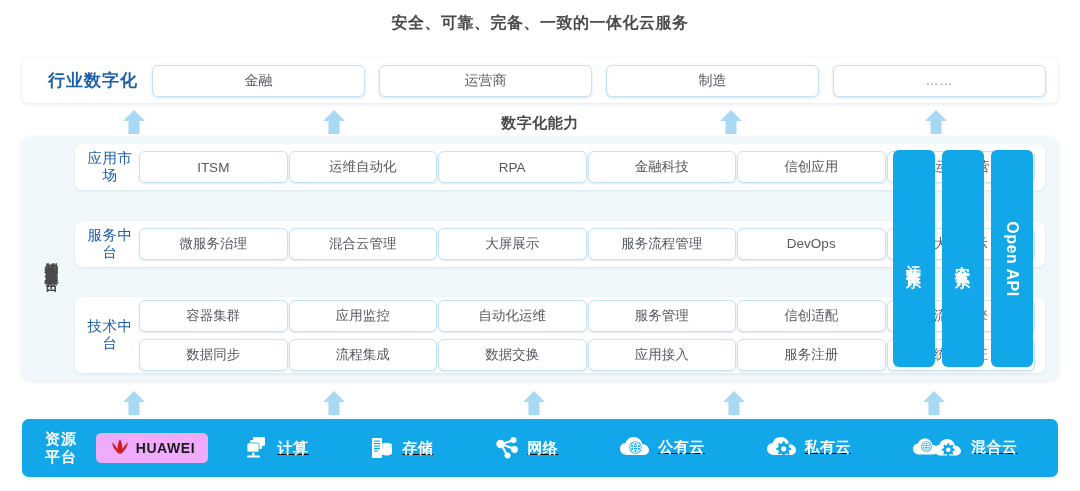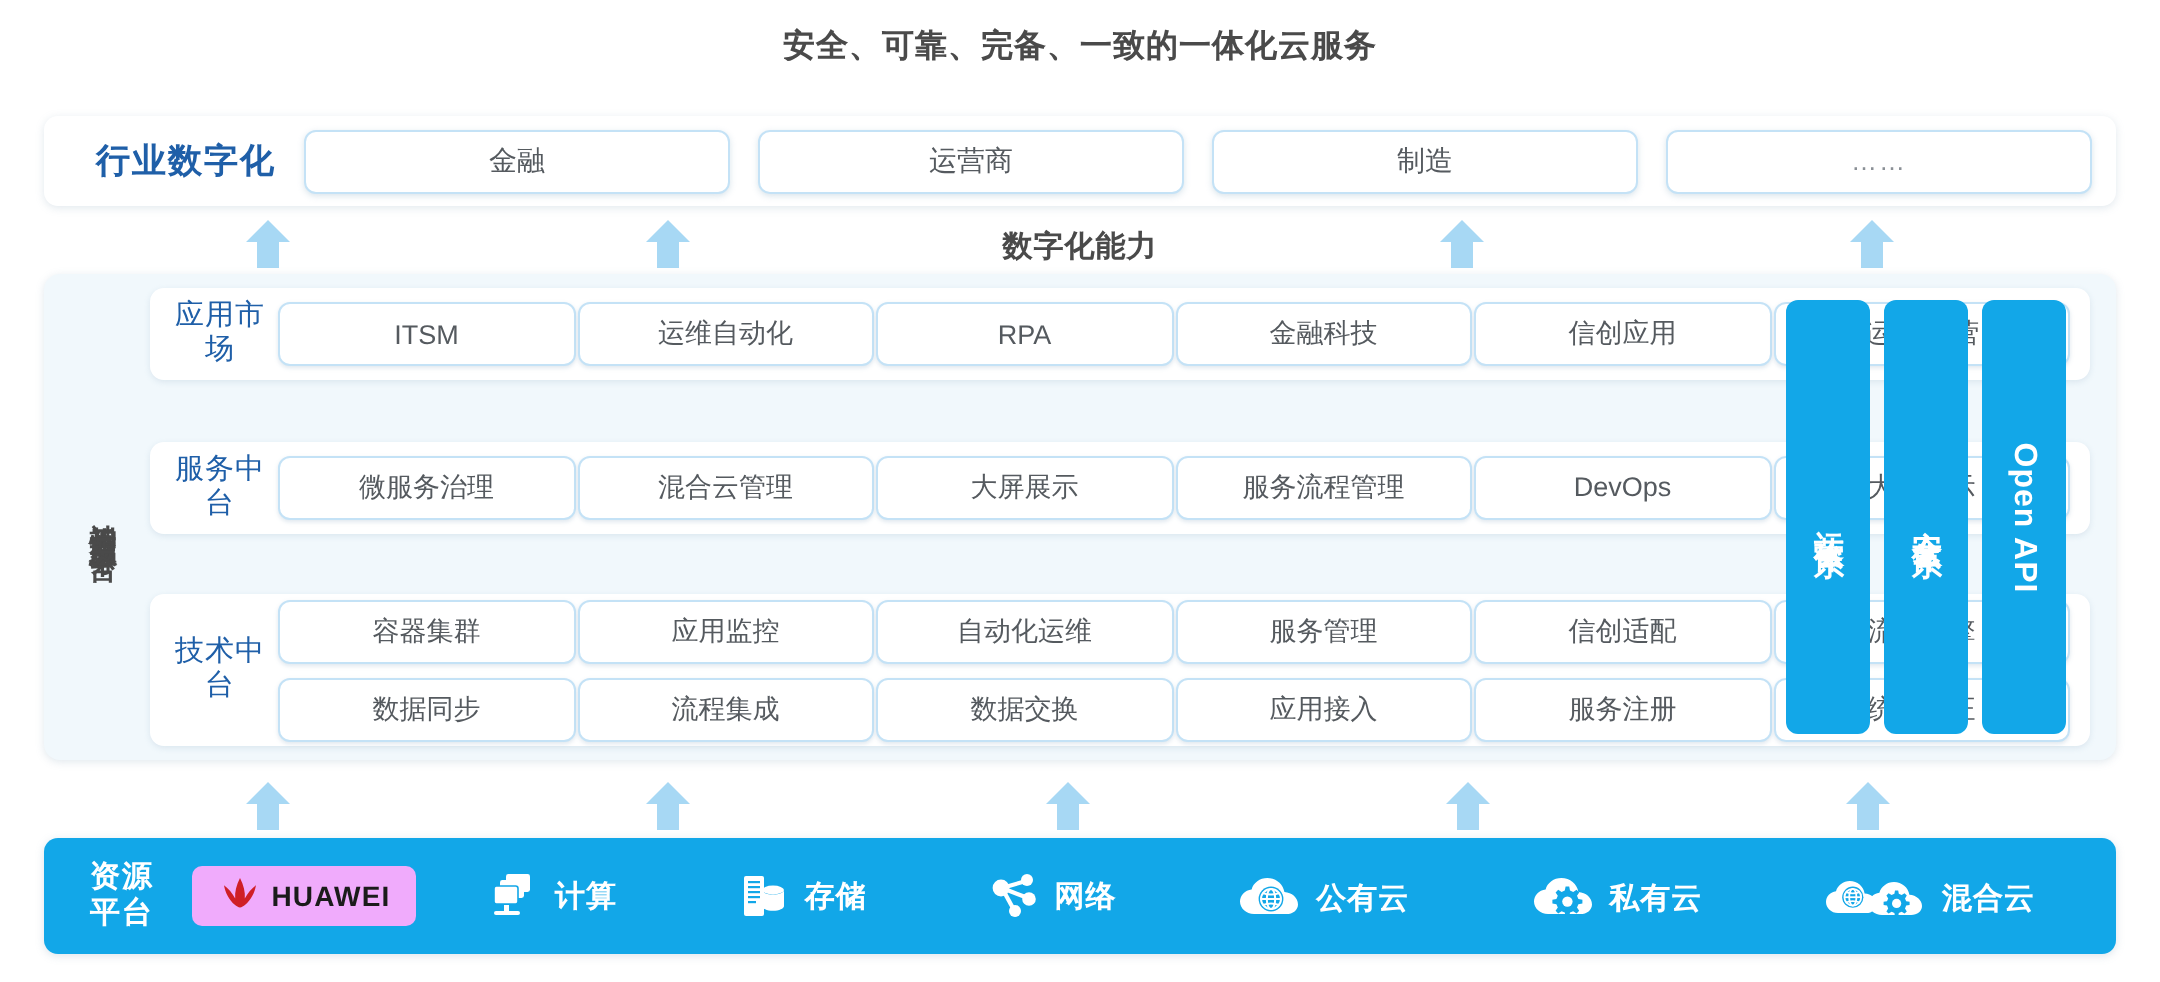--- a/index.html
+++ b/index.html
@@ -281,23 +281,24 @@
   }
   .huawei-chip .hw-text {
     font-size: 14px;
     font-weight: bold;
     color: #1b1b1b;
     letter-spacing: 0.6px;
   }
   .res-icons {
     flex: 1 1 auto;
     display: flex;
-    align-items: flex-end;
+    align-items: flex-start;
     justify-content: space-around;
     padding-left: 6px;
+    text-decoration: underline;
   }
   .res-item {
     display: flex;
     align-items: center;
     gap: 7px;
     color: #ffffff;
   }
   .res-item .res-text {
     font-size: 15px;
     font-weight: bold;

